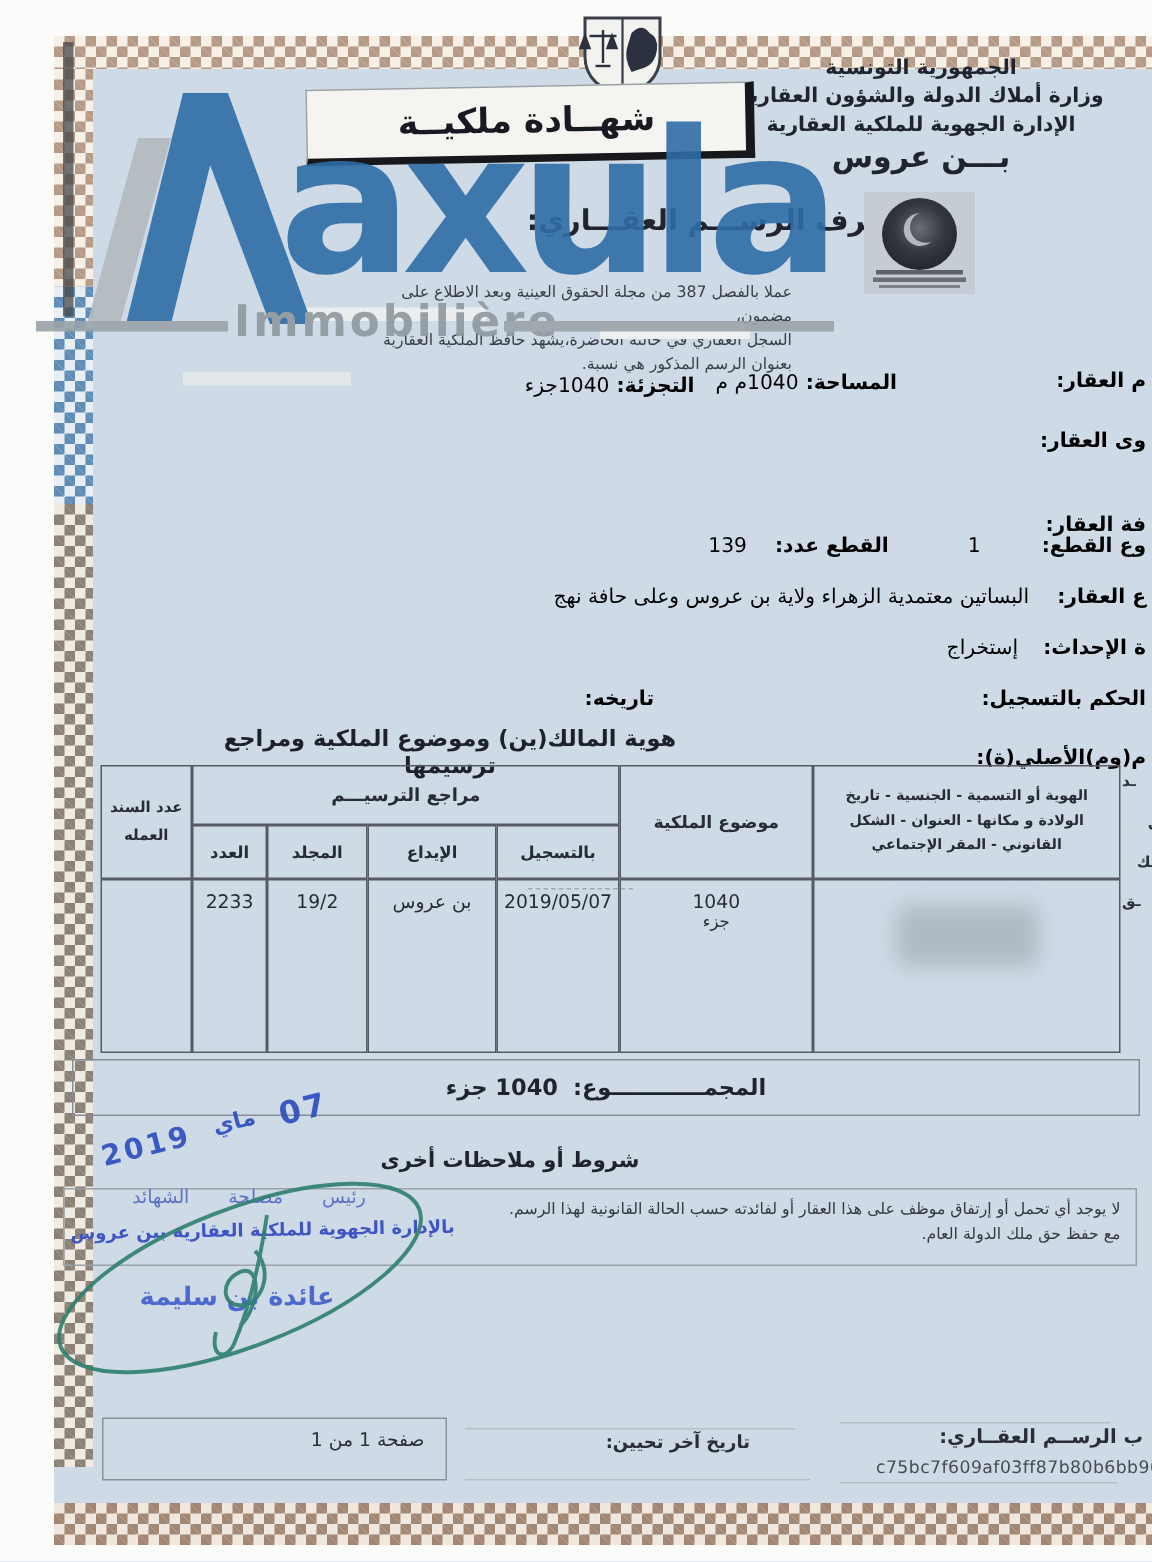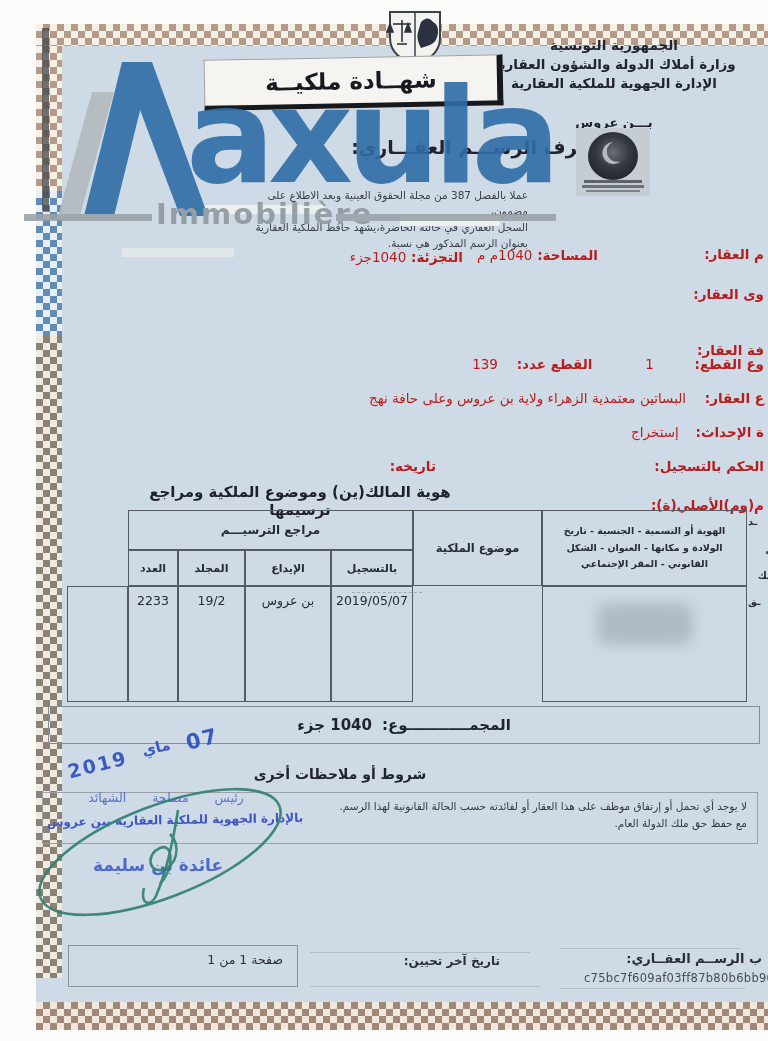--- a/index.html
+++ b/index.html
@@ -23,21 +23,21 @@
   .b-top{left:0;right:0;top:0;height:22px;--dc:#b49a87;}
   .b-left{left:0;width:26px;}
   .b-left.tan{top:22px;height:169px;--dc:#b49a87;}
   .b-left.blue{top:191px;height:145px;--dc:#5f8db5;background-color:#e8eef3;}
   .b-left.gray{top:336px;height:642px;--dc:#8b8174;background-color:#efeae2;}
   .b-bottom{left:0;right:0;bottom:0;height:28px;--dc:#a28874;background-color:#f0e8de;}
   .sliver{left:42px;top:28px;width:7px;height:183px;background:#46474b;opacity:.75;}
   
   .hdr{left:468px;top:36px;width:292px;text-align:center;font-weight:bold;
        font-size:13.5px;line-height:19px;color:#20242e;}
-  .hdr .l5{font-size:13px;letter-spacing:1px;margin-top:20px;}
+  .hdr .l5{font-size:20px;letter-spacing:1px;margin-top:2px;}
   .title-box{
     left:204px;top:57px;width:292px;height:45px;background:#f5f4f0;
     border-top:1px solid #9aa0a6;border-left:1px solid #9aa0a6;
     border-bottom:5px solid #17181c;border-right:6px solid #17181c;
     transform:rotate(-1.1deg);display:flex;align-items:center;justify-content:center;
   }
   .title-box span{font-size:23px;font-weight:bold;letter-spacing:2px;color:#181a21;}
   .ref{right:168px;top:136px;font-size:19px;font-weight:bold;color:#21242e;letter-spacing:.5px;}
   
   .seal{left:576px;top:128px;filter:blur(.5px);}
@@ -50,21 +50,21 @@
   .smudge{left:122px;top:248px;width:112px;height:9px;background:#e7eaea;opacity:.8;}
   
   .wm{opacity:.9;z-index:30;pointer-events:none;}
   .wm-brand{left:186px;top:70px;font-size:132px;line-height:1;font-weight:bold;
             letter-spacing:-7px;color:#2f6da6;}
   .wm-sub{left:156px;top:197px;font-size:29px;letter-spacing:2px;color:#8f989d;font-weight:bold;}
   .wm-line{height:7px;background:#9aa3a8;top:214px;}
   .wm-line.l{left:24px;width:128px;}
   .wm-line.r{left:336px;width:220px;}
   
-  .frow{font-size:13.5px;font-weight:bold;color:#b91c1c;white-space:nowrap;}
+  .frow{font-size:13.5px;font-weight:bold;color:#000000;white-space:nowrap;}
   .fval{font-weight:normal;}
   .sect{left:135px;top:483px;width:330px;text-align:center;font-size:15px;
         font-weight:bold;color:#1e212b;}
   
   .tbl{left:67px;top:510px;width:680px;direction:rtl;display:grid;
        grid-template-columns:205px 129px 82px 86px 67px 50px 61px;
        grid-template-rows:40px 36px 116px;font-size:11px;color:#272b34;}
   .tc{border:1px solid #565b63;display:flex;align-items:center;justify-content:center;
       text-align:center;padding:2px 4px;box-sizing:border-box;}
   .tc.head{font-weight:bold;}
@@ -194,27 +194,39 @@
 <div class="abs frow ar" style="right:4px;top:458px;text-align:center;">الحكم بالتسجيل:</div>
 <div class="abs frow ar" style="right:332px;top:458px;">تاريخه:</div>
 <div class="abs frow ar" style="right:4px;top:497px;">م(وم)الأصلي(ة):</div>
 
 <div class="abs sect ar">هوية المالك(ين) وموضوع الملكية ومراجع ترسيمها</div>
 
 <div class="abs tbl">
   <div class="tc head c-id">الهوية أو التسمية - الجنسية - تاريخ الولادة و مكانها - العنوان - الشكل القانوني - المقر الإجتماعي</div>
   <div class="tc head c-sub">موضوع الملكية</div>
   <div class="tc head c-refs">مراجع الترسيـــم</div>
+  <div class="tc head c-deed">
+    <div>
+        <div>عدد السند</div>
+         <div>العمله</div>
+      </div>
+  </div>
   <div class="tc head" style="grid-row:2;grid-column:3;">بالتسجيل</div>
   <div class="tc head" style="grid-row:2;grid-column:4;">الإيداع</div>
   <div class="tc head" style="grid-row:2;grid-column:5;">المجلد</div>
   <div class="tc head" style="grid-row:2;grid-column:6;">العدد</div>
 
   <div class="tc dcell" style="grid-row:3;grid-column:1;">
     <div class="blur-name"></div>
+  </div>
+  <div class="tc dcell" style="grid-row:3;grid-column:2;">
+    <div>
+        <div>1040</div>
+         <div style="font-size:11px;">جزء</div>
+      </div>
   </div>
   <div class="tc dcell" style="grid-row:3;grid-column:3;">2019/05/07</div>
   <div class="tc dcell ar" style="grid-row:3;grid-column:4;">بن عروس</div>
   <div class="tc dcell" style="grid-row:3;grid-column:5;">19/2</div>
   <div class="tc dcell" style="grid-row:3;grid-column:6;">2233</div>
   <div class="tc dcell" style="grid-row:3;grid-column:7;"></div>
 </div>
 <div class="abs dashes"></div>
 
 <div class="abs frag ar" style="top:516px;">ـد</div>

